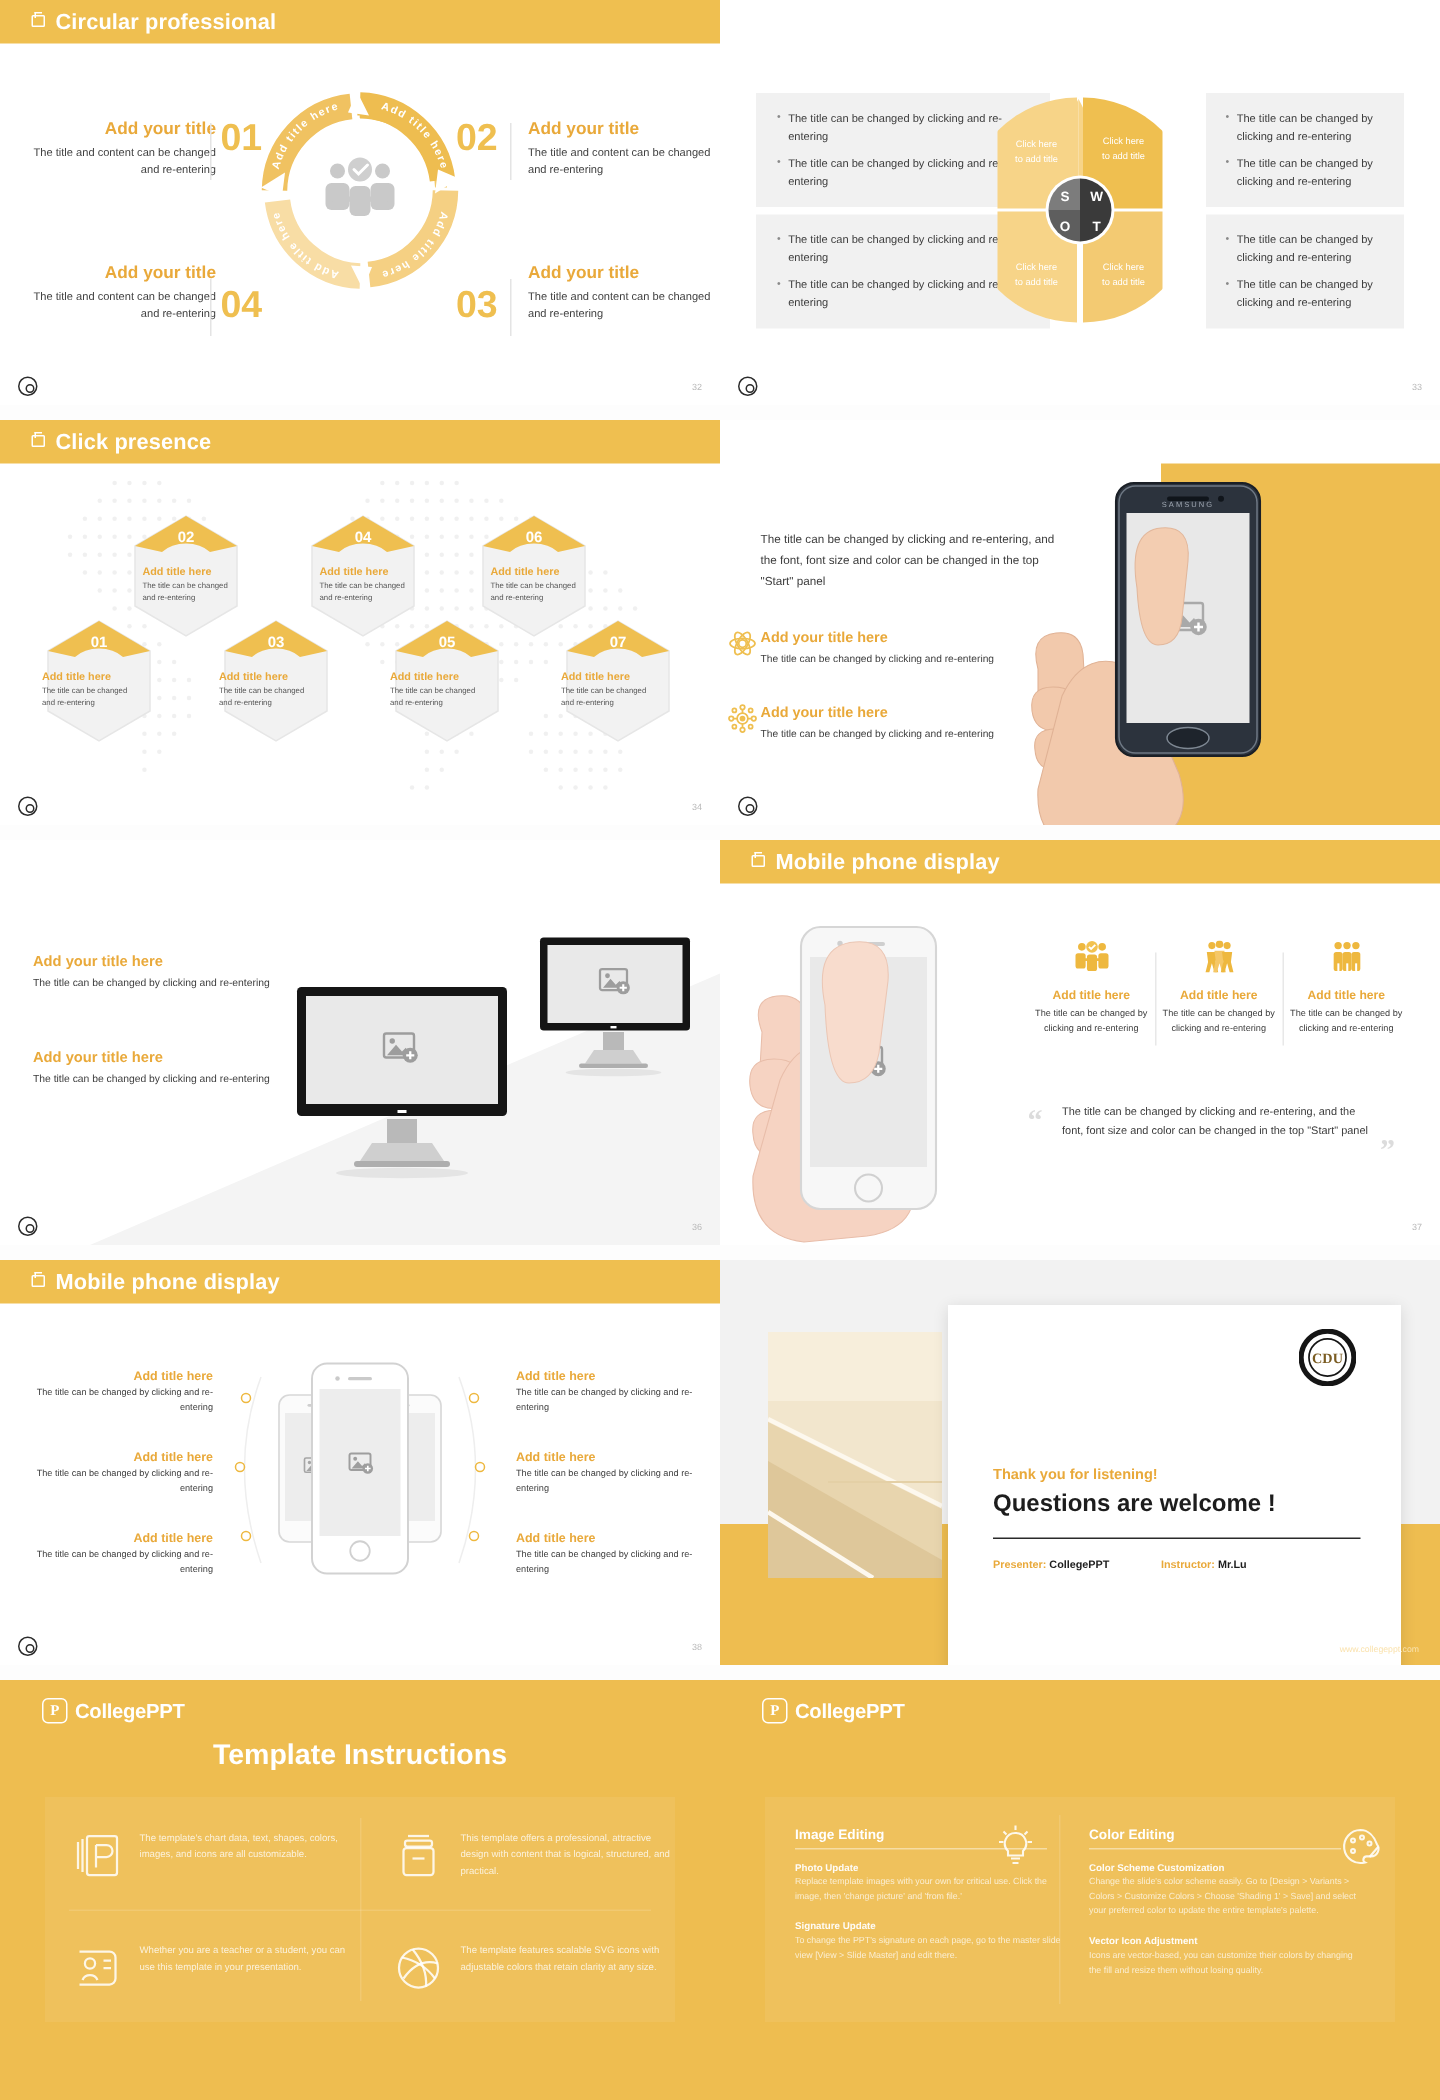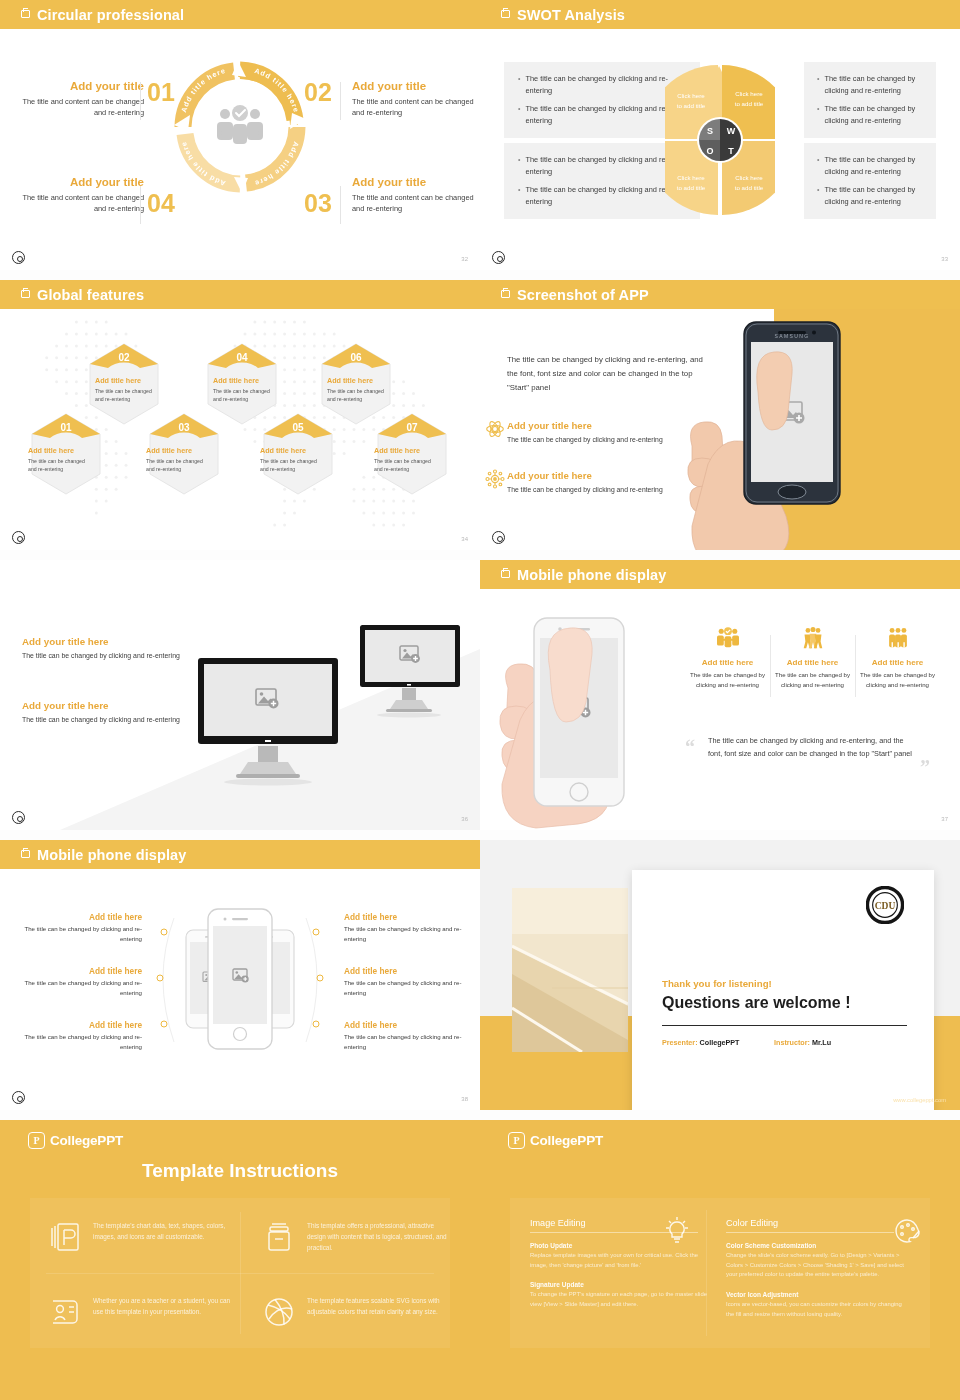--- a/index.html
+++ b/index.html
@@ -151,21 +151,21 @@
   .ysl .bigt { position:absolute; left:0; top:40px; width:480px; text-align:center;
                font-size:19px; font-weight:bold; color:#fff;}
   .ysl .panel { position:absolute; left:30px; top:78px; width:420px; height:150px;
                 background:rgba(255,255,255,.07);}
   .ysl .cellico { position:absolute; width:34px; height:34px; }
   .ysl .celltx { position:absolute; font-size:6.4px; line-height:1.72; color:rgba(255,255,255,.78); width:147px;}
   .ysl .divv { position:absolute; width:1px; background:rgba(255,255,255,.13);}
   .ysl .divh { position:absolute; height:1px; background:rgba(255,255,255,.13);}
 
   #s10 .sect { position:absolute; width:184px; }
-  #s10 .sect .sh { font-size:9.1px; color:#ffffff; font-weight:normal; padding-bottom:4px;}
+  #s10 .sect .sh { font-size:9.1px; color:#ffffff; font-weight:bold; padding-bottom:4px;}
   #s10 .sect .uline { width:168px; height:1px; background:rgba(255,255,255,.45); margin-bottom:9px;}
   #s10 .sect .sub { font-size:6.5px; color:rgba(255,255,255,.95); font-weight:bold; margin-bottom:2px;}
   #s10 .sect .txt { font-size:5.9px; color:rgba(255,255,255,.72); line-height:1.65; margin-bottom:11px;}
   #s10 .sico { position:absolute; width:30px; height:30px;}
 </style>
 </head>
 <body>
 
 <div class="sheet">
 
@@ -256,24 +256,20 @@
         <rect x="50" y="74" width="40" height="3.5" rx="1.5"></rect>
         <rect x="68" y="74" width="4" height="12"></rect>
       </g>
     </svg>
 
     <div class="logo-dot"></div>
     <div class="pagenum">32</div>
   </div>
 
   <div class="slide" id="s2" style="left:480px;top:0">
-    <div class="hdr">
-      <span class="sq"></span>
-      <span class="t">SWOT Analysis</span>
-    </div>
 
     <div class="qbox qb1" style="padding:11px 14px">
       <div class="bul">
           <i>•</i>
           <span>The title can be changed by clicking and re-entering</span>
         </div>
       <div class="bul">
           <i>•</i>
           <span>The title can be changed by clicking and re-entering</span>
         </div>
@@ -341,21 +337,21 @@
       </g>
     </svg>
 
     <div class="logo-dot"></div>
     <div class="pagenum">33</div>
   </div>
 
   <div class="slide" id="s3" style="left:0;top:280px">
     <div class="hdr">
       <span class="sq"></span>
-      <span class="t">Global features</span>
+      <span class="t">Click presence</span>
     </div>
 
     <svg class="map" viewBox="0 0 456 215">
       <g fill="#e2e2e2">
 
         <g id="dots">
             <circle cx="64.4" cy="6.0" r="1.5"></circle>
             <circle cx="74.3" cy="6.0" r="1.5"></circle>
             <circle cx="84.3" cy="6.0" r="1.5"></circle>
             <circle cx="94.2" cy="6.0" r="1.5"></circle>
@@ -745,24 +741,20 @@
       <div class="hx-title" style="position:static">Add title here</div>
       <div class="hx-body" style="position:static;margin-top:3px">The title can be changed and re-entering</div>
     </div>
 
     <div class="logo-dot"></div>
     <div class="pagenum">34</div>
   </div>
 
   <div class="slide" id="s4" style="left:480px;top:280px">
     <div class="rightbg"></div>
-    <div class="hdr">
-      <span class="sq"></span>
-      <span class="t">Screenshot of APP</span>
-    </div>
 
     <div class="lead">The title can be changed by clicking and re-entering, and the font, font size and color can be changed in the top "Start" panel</div>
 
     <div class="row" style="top:140px">
       <svg class="ico" viewBox="0 0 24 24">
         <g fill="none" stroke="#efbf50" stroke-width="1.4">
           <circle cx="12" cy="12" r="3"></circle>
           <ellipse cx="12" cy="12" rx="10" ry="4.2"></ellipse>
           <ellipse cx="12" cy="12" rx="10" ry="4.2" transform="rotate(60 12 12)"></ellipse>
           <ellipse cx="12" cy="12" rx="10" ry="4.2" transform="rotate(120 12 12)"></ellipse>

